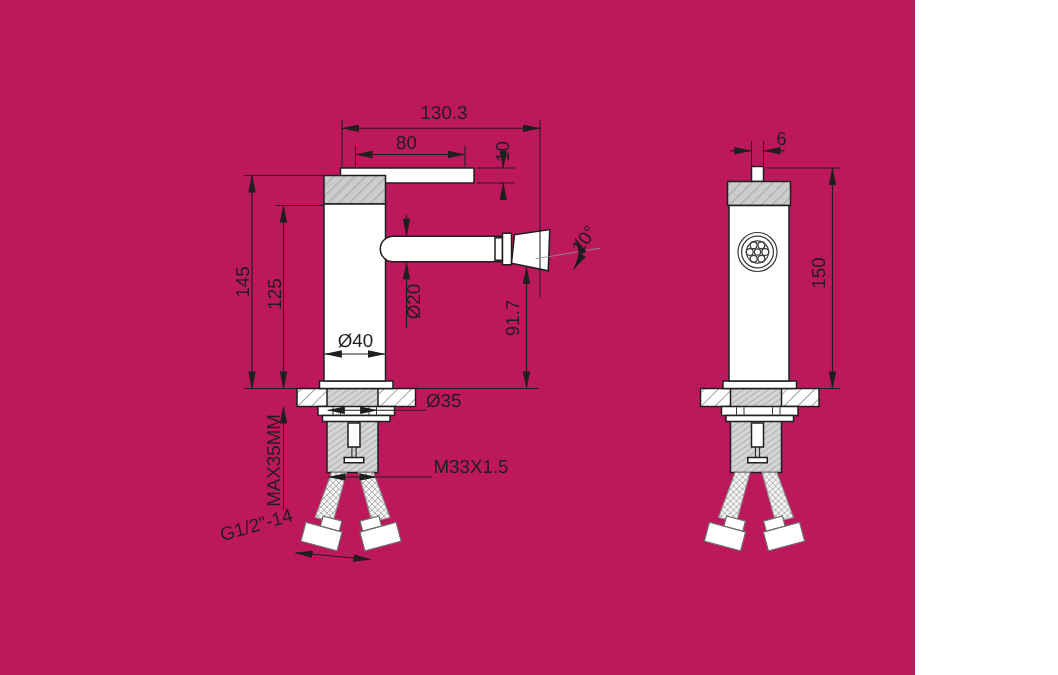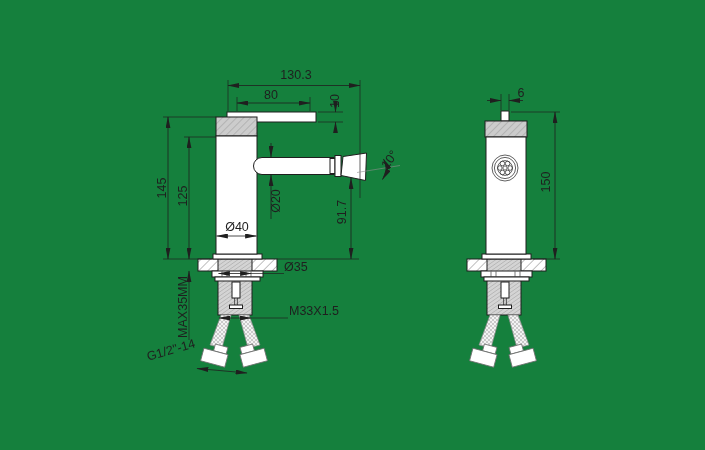--- a/index.html
+++ b/index.html
@@ -1,16 +1,16 @@
 <!DOCTYPE html>
 <html><head>
 <meta charset="utf-8">
 <style>
   html,body{margin:0;padding:0;background:#ffffff;}
-  .canvas{width:705px;height:450px;background:#15803d;position:relative;overflow:hidden;}
+  .canvas{width:610px;height:450px;background:#be185d;position:relative;overflow:hidden;}
   svg{display:block;}
   .t{font-family:"Liberation Sans", sans-serif;font-size:12.5px;fill:#1f1f1f;}
   .o{fill:#ffffff;stroke:#1f1f1f;stroke-width:1;}
   .d{stroke:#1f1f1f;stroke-width:0.8;fill:none;}
   .x{stroke:#1f1f1f;stroke-width:0.7;fill:none;}
   .f{stroke:#8f8f8f;stroke-width:0.6;fill:none;}
   .tick{stroke:#1f1f1f;stroke-width:0.6;}
 </style>
 </head>
 <body>

